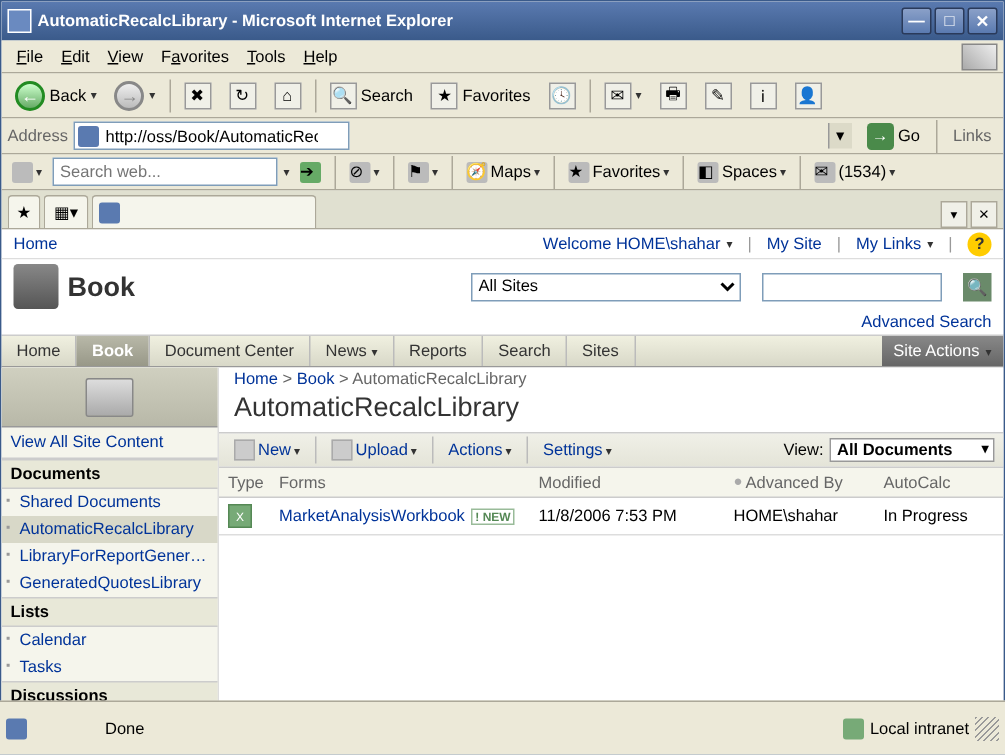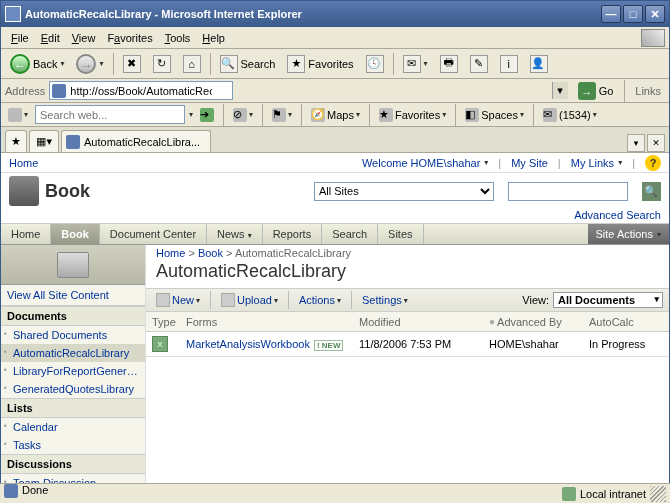--- a/index.html
+++ b/index.html
@@ -82,21 +82,21 @@
 .col-name { flex: 1; padding-left: 4px; }
 .col-mod { width: 130px; }
 .col-by { width: 100px; }
 .col-ac { width: 80px; }
 .hdr .col { color: #666; }
 .hdr .col-by { display: flex; align-items: center; gap: 2px; }
 .hdr .col-by::before { content: "●"; color: #aaa; font-size: 10px; }
 .row .doc-icon { width: 16px; height: 16px; background: #7a7; border: 1px solid #585; display: flex; align-items: center; justify-content: center; color: #fff; font-size: 8px; }
 .row .col-name { color: #003399; cursor: default; }
 .new-badge { color: #585; font-size: 8px; font-weight: bold; margin-left: 4px; border: 1px solid #9b9; padding: 0 2px; }
-.statusbar { position: absolute; bottom: 0; left: 0; right: 0; height: 20px; background: #ece9d8; border-top: 1px solid #aca899; display: flex; padding: 0 4px; }
+.statusbar { position: absolute; bottom: 0; left: 0; right: 0; height: 36px; background: #ece9d8; border-top: 1px solid #aca899; display: flex; align-items: center; padding: 0 4px; gap: 48px; }
 .statusbar .done-icon { width: 14px; height: 14px; background: #5a7ab0; margin-right: 4px; border-radius: 2px; }
 .statusbar .rt { margin-left: auto; display: flex; align-items: center; gap: 4px; }
 .statusbar .zone-icon { width: 14px; height: 14px; background: #7a7; border-radius: 2px; }
 .statusbar .grip { width: 16px; height: 16px; background: repeating-linear-gradient(135deg,#999,#999 1px,transparent 1px,transparent 3px); }
 </style>
 </head>
 <body>
 
 <div class="titlebar">
   <div class="title-icon"></div>
@@ -227,21 +227,20 @@
       <span>(1534)</span>
       <span class="dd-arrow">▾</span>
     </div>
 </div>
 
 <div class="tabbar">
   <div class="newtab">★</div>
   <div class="newtab" style="width:30px">▦▾</div>
   <div class="tab">
     <div class="tab-icon"></div>
-    <span>AutomaticRecalcLibra...</span>
   </div>
   <div class="right-ctrls">
     <div class="ctrl">▾</div>
     <div class="ctrl">✕</div>
   </div>
 </div>
 
 <div class="sp-header">
   <a>Home</a>
   <div class="rt">

